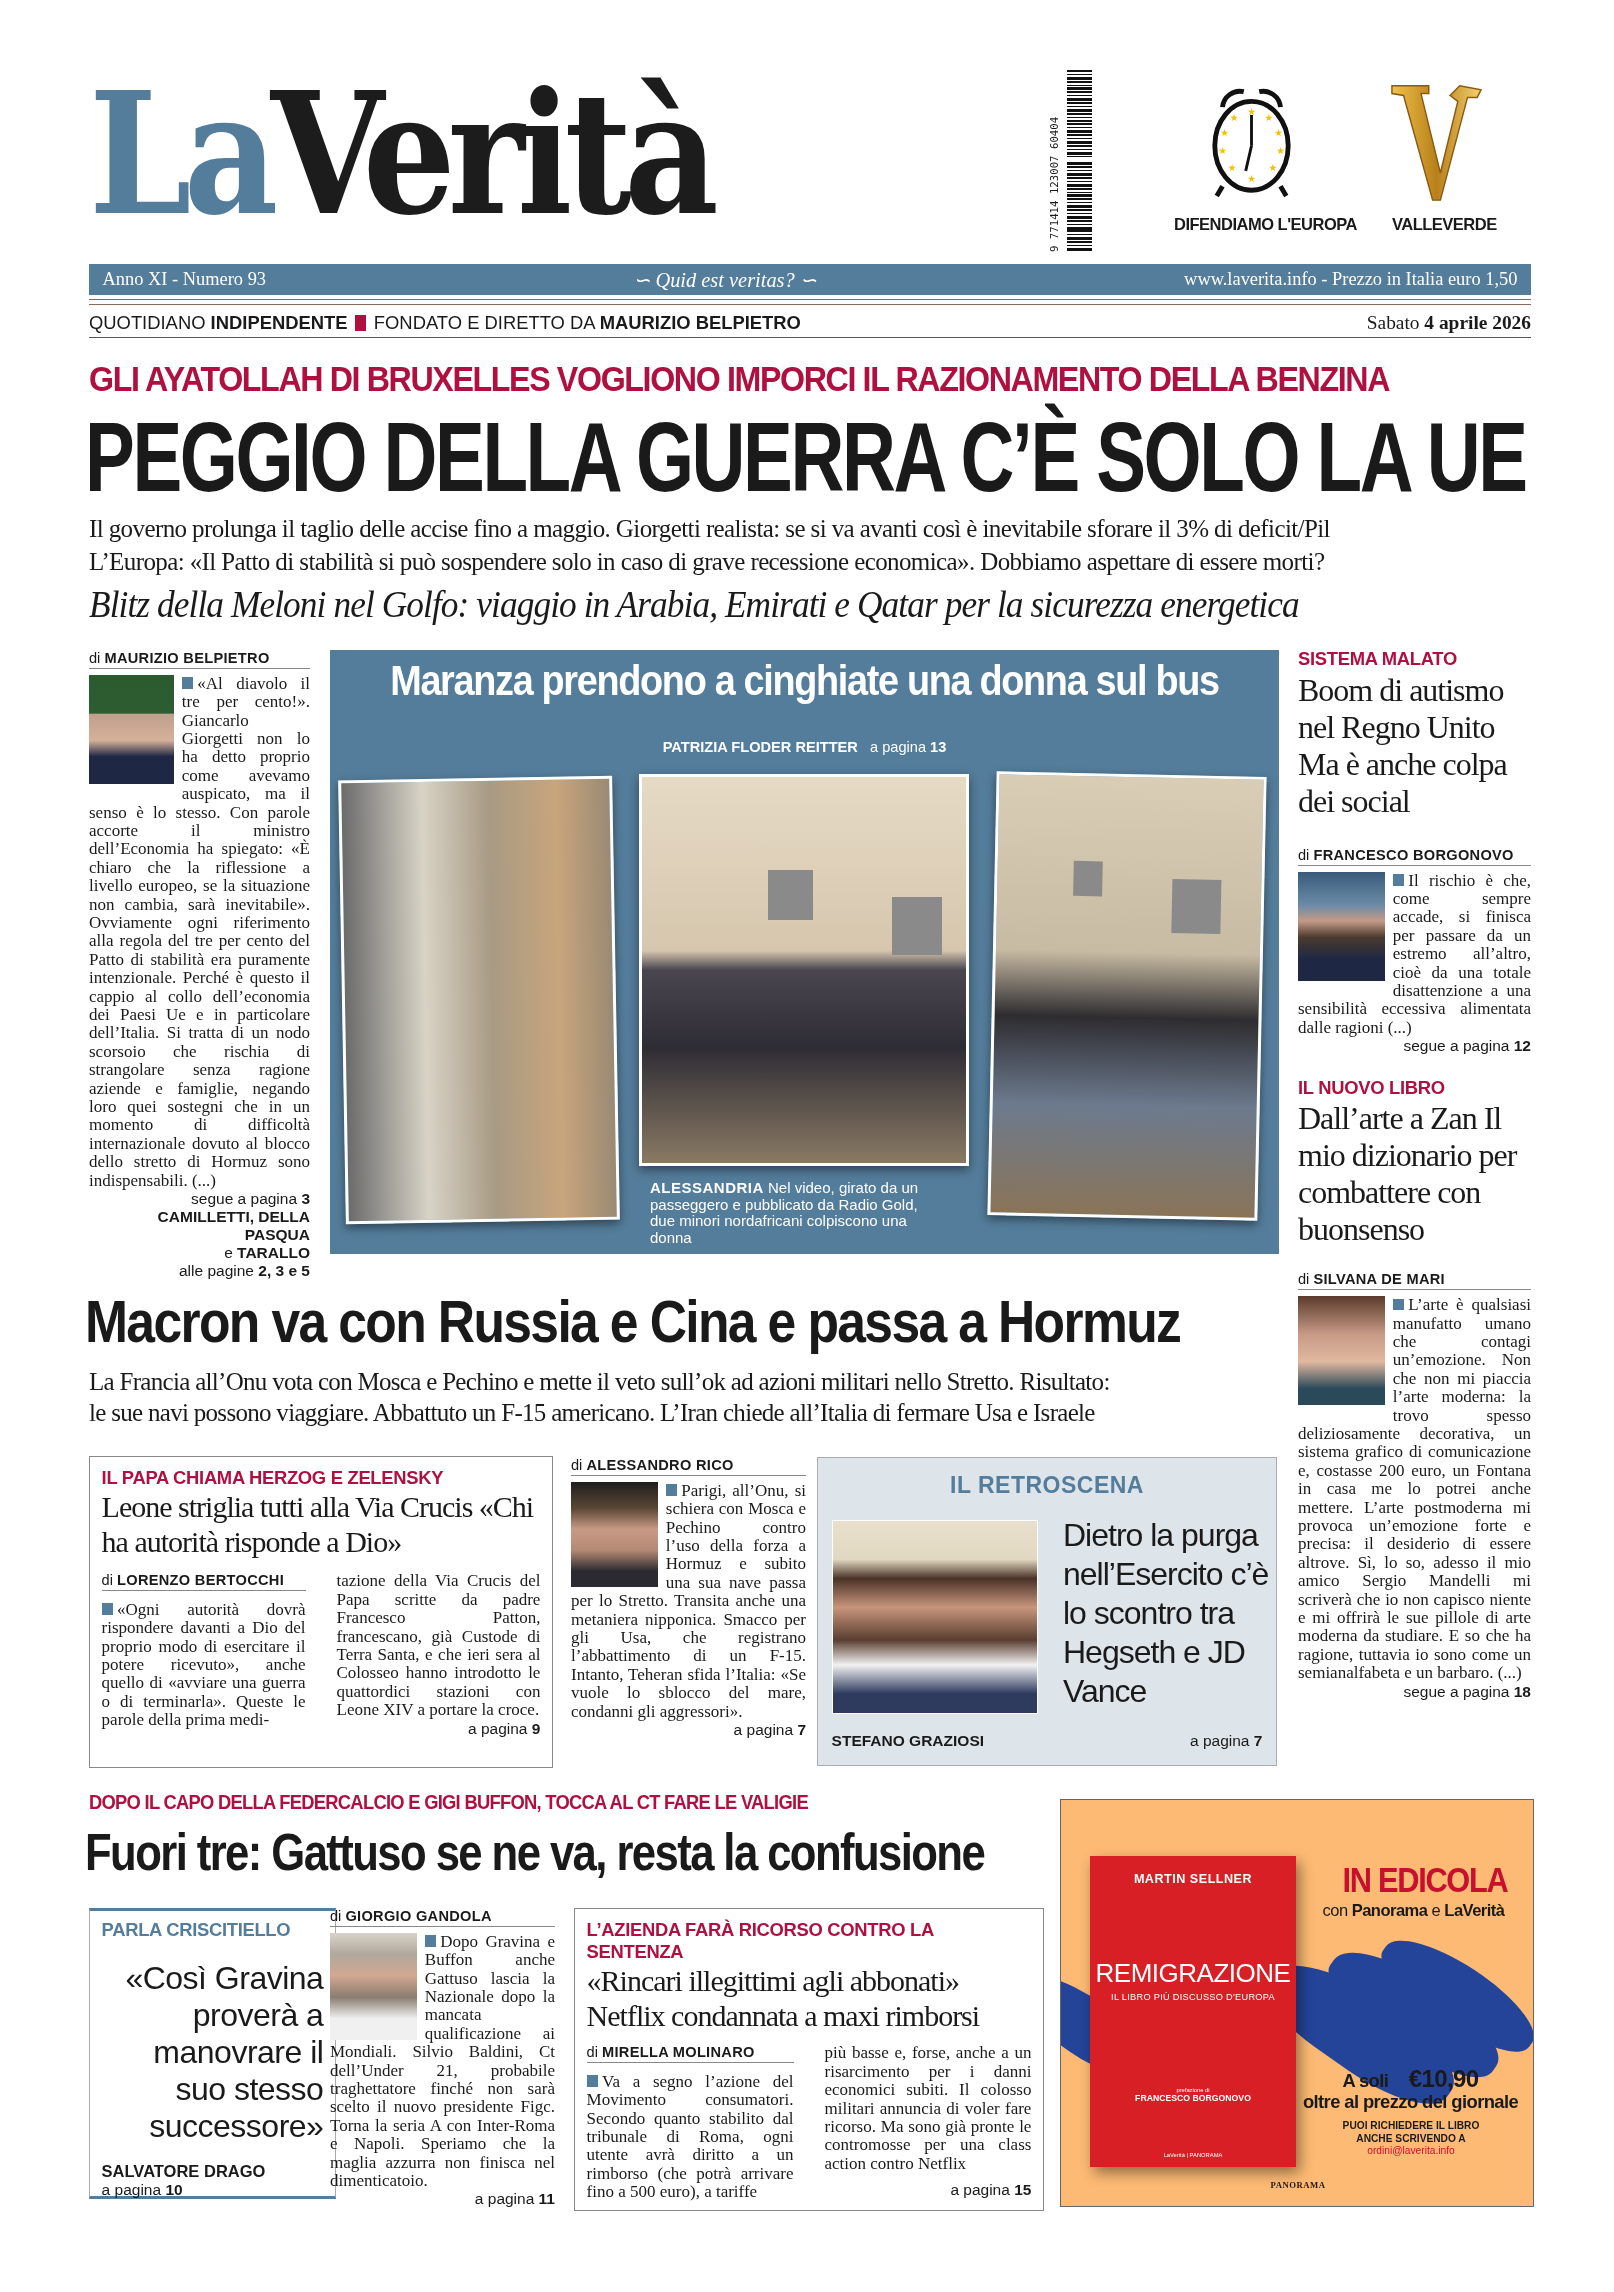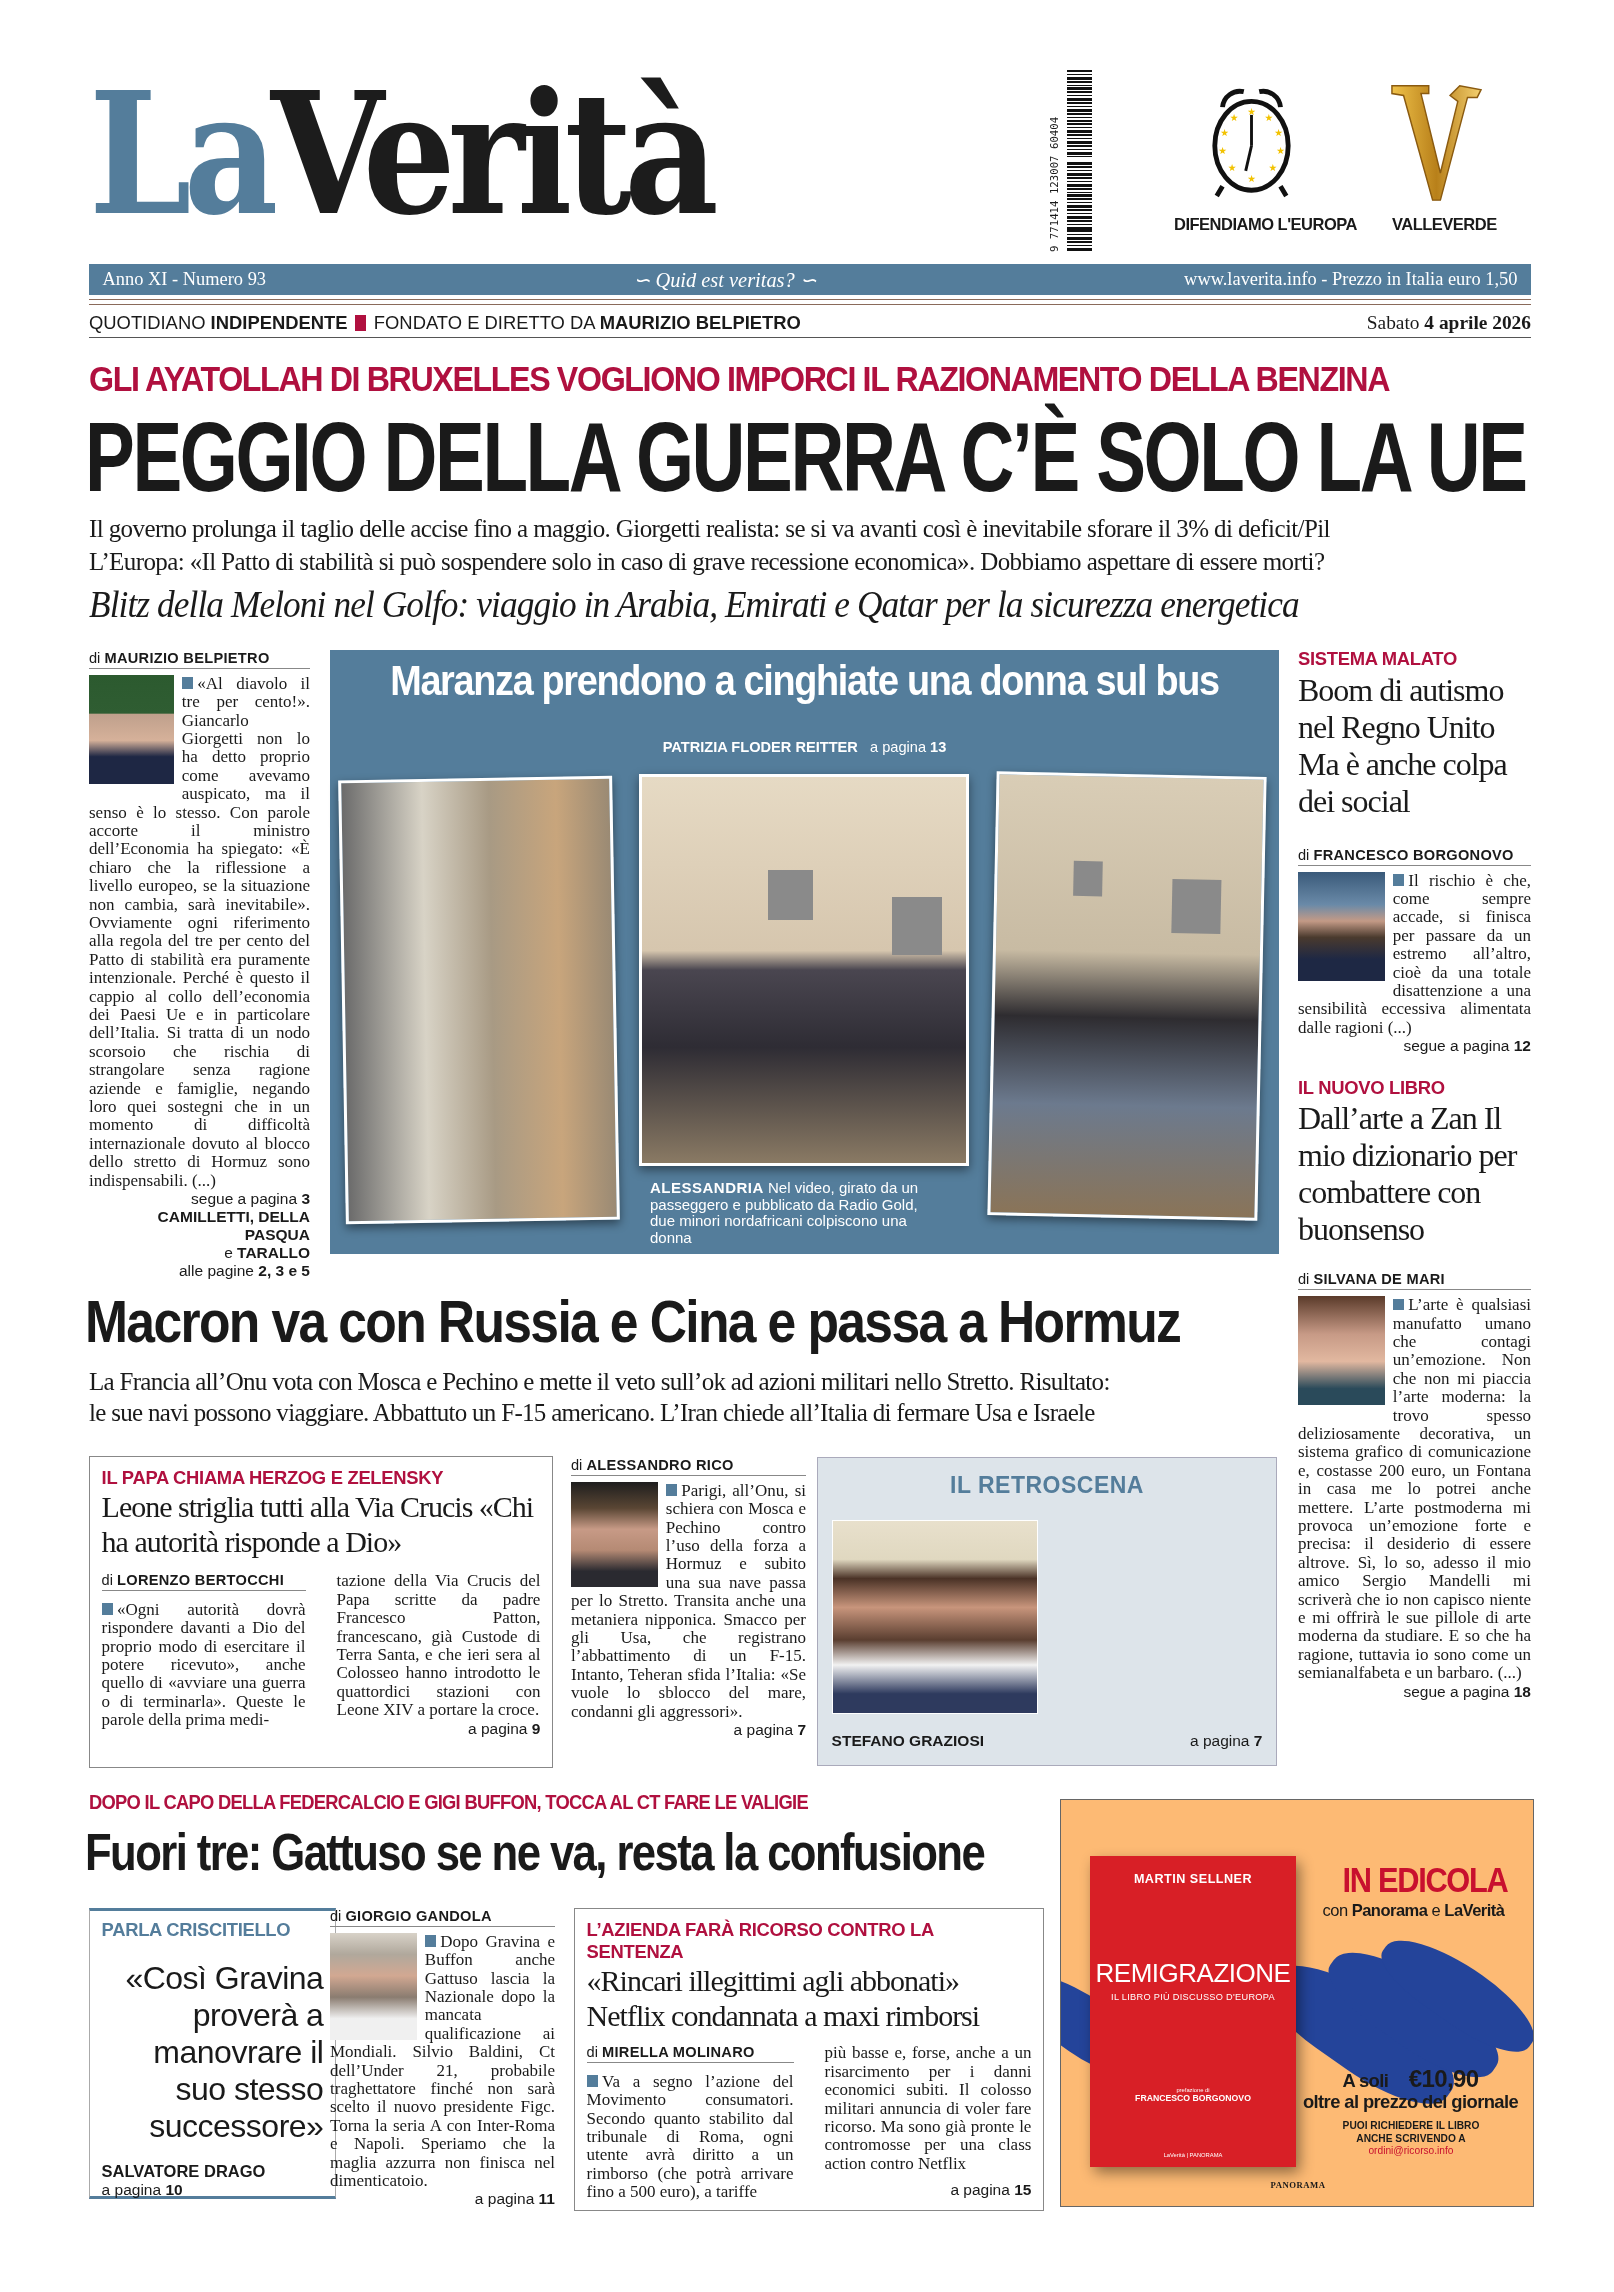--- a/index.html
+++ b/index.html
@@ -252,20 +252,21 @@
 <div class="abs rico">
   <div class="byline"><span>di </span><b>ALESSANDRO RICO</b></div>
   <div class="rico-photo"></div>
   <p class="body" style="margin-top:5.8px"><span class="sqb"></span><span>Parigi, all’Onu, si schiera con Mosca e Pechino contro l’uso della forza a Hormuz e subito una sua nave passa per lo Stretto. Transita anche una metaniera nipponica. Smacco per gli Usa, che registrano l’abbattimento di un F-15. Intanto, Teheran sfida l’Italia: «Se vuole lo sblocco del mare, condanni gli aggressori».</span></p>
   <div class="ref"><span>a pagina </span><b>7</b></div>
 </div>
 
 <div class="abs retro">
   <div class="abs retro-kick">IL RETROSCENA</div>
   <div class="abs retro-photo"></div>
+  <div class="abs retro-h">Dietro la purga nell’Esercito c’è lo scontro tra Hegseth e JD Vance</div>
   <div class="abs retro-by">STEFANO GRAZIOSI</div>
   <div class="abs ref retro-ref"><span>a pagina </span><b>7</b></div>
 </div>
 
 <div class="abs kicker-sport">DOPO IL CAPO DELLA FEDERCALCIO E GIGI BUFFON, TOCCA AL CT FARE LE VALIGIE</div>
 <div class="abs gattuso">Fuori tre: Gattuso se ne va, resta la confusione</div>
 
 <div class="abs crisc">
   <div class="kick">PARLA CRISCITIELLO</div>
   <div class="q">«Così Gravina proverà a manovrare il suo stesso successore»</div>
@@ -310,17 +311,17 @@
   </div>
   <div class="abs ad-h">IN EDICOLA</div>
   <div class="abs ad-with"><span>con </span><b>Panorama</b><span> e </span><b>LaVerità</b></div>
   <div class="abs ad-price">
     <div><span>A soli </span><span class="big">€10,90</span></div>
     <div>oltre al prezzo del giornale</div>
   </div>
   <div class="abs ad-info">
     <div>PUOI RICHIEDERE IL LIBRO</div>
     <div>ANCHE SCRIVENDO A</div>
-    <div class="mail">ordini@ricorso.info</div>
+    <div class="mail">ordini@laverita.info</div>
   </div>
   <div class="abs ad-brand">PANORAMA</div>
 </div>
 
 
 </body></html>

